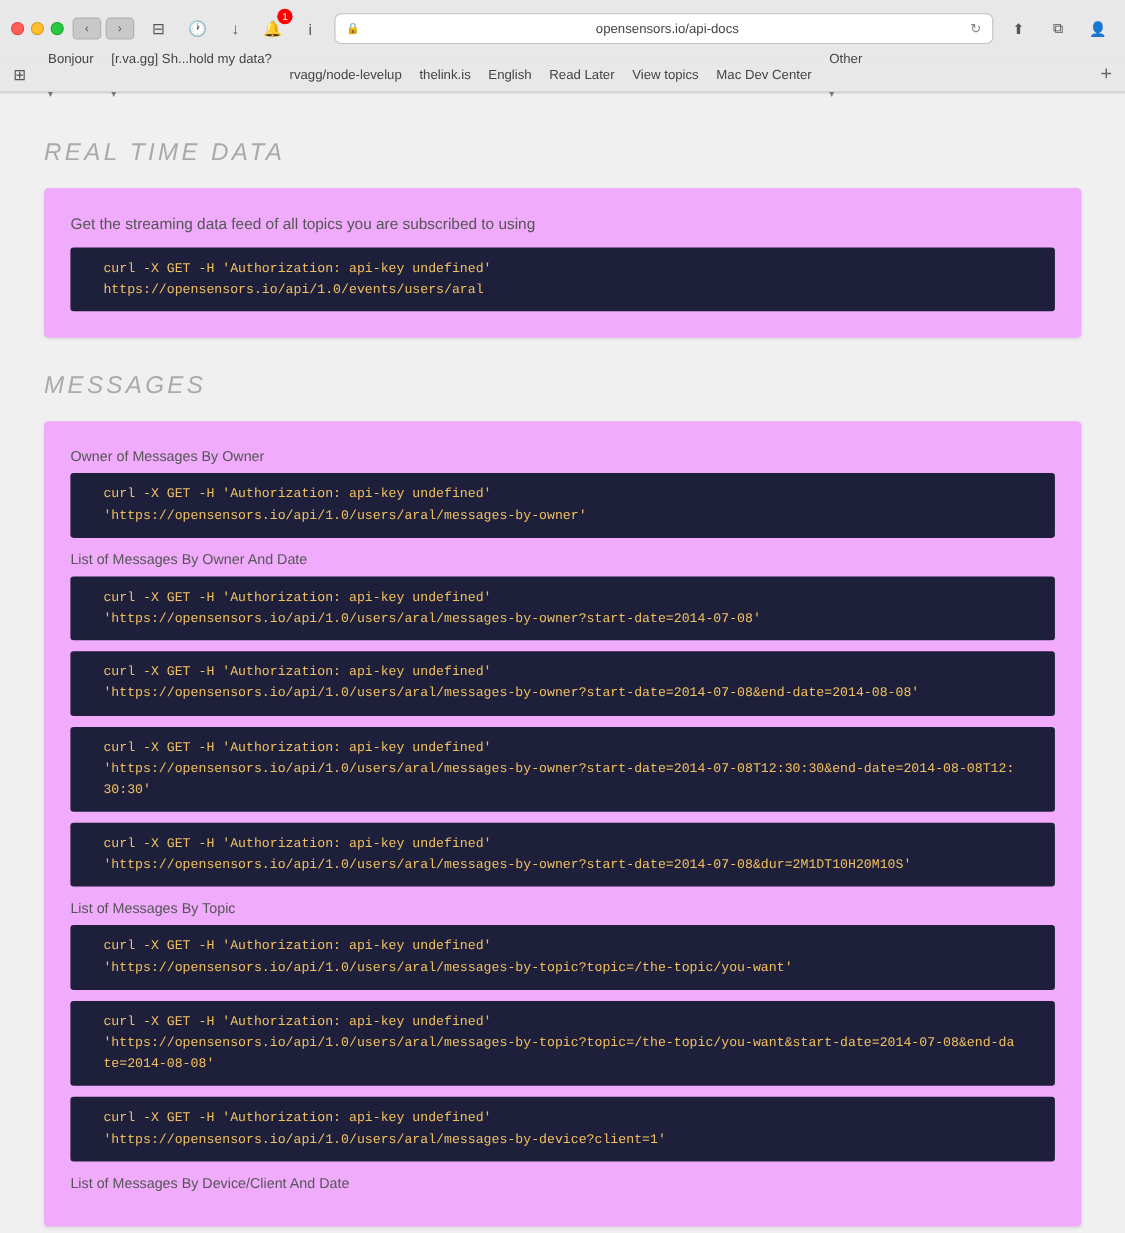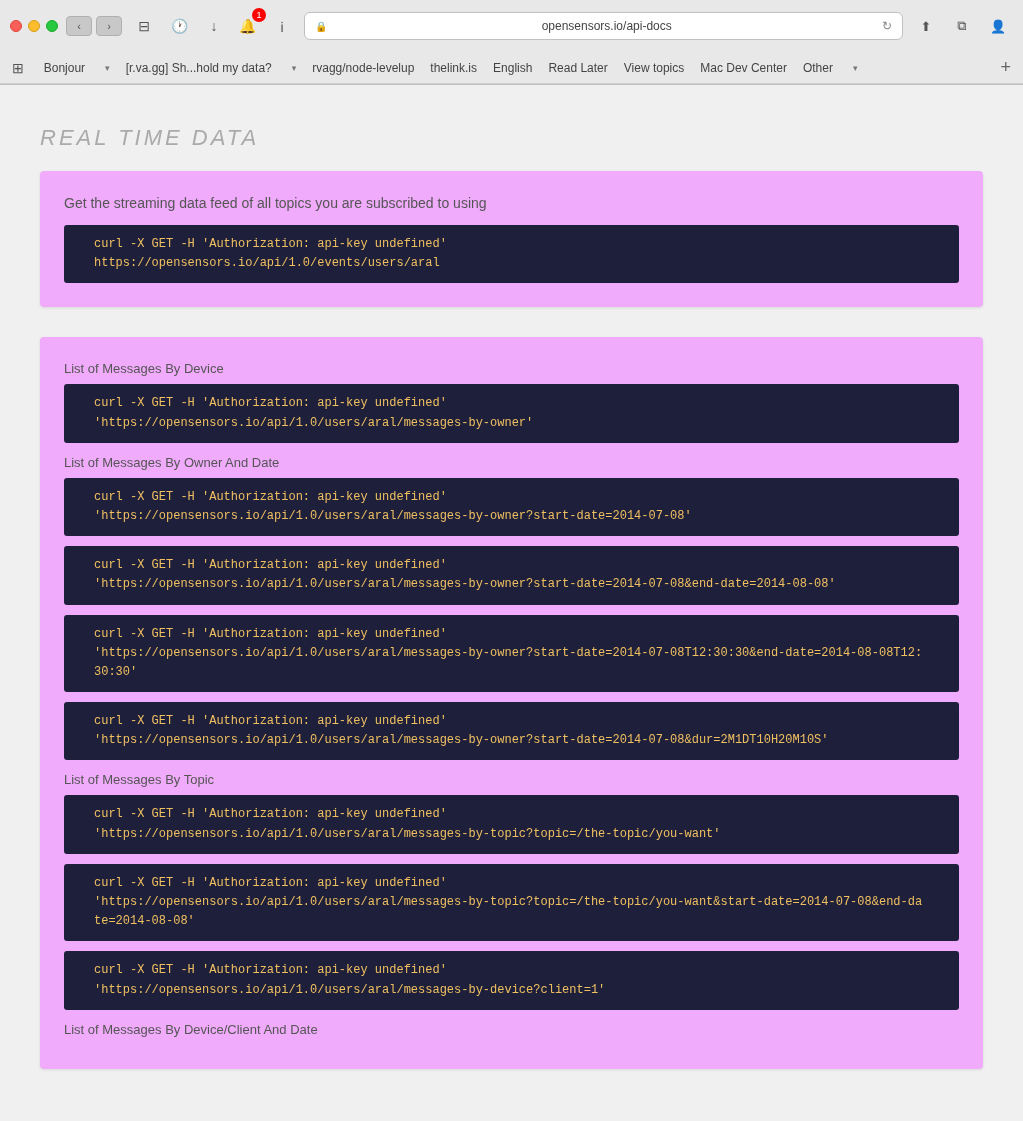--- a/index.html
+++ b/index.html
@@ -135,25 +135,26 @@
     }
 
     .bookmarks-bar .grid-icon {
       font-size: 14px;
       color: #555;
       margin-right: 4px;
     }
 
     .bookmark-item {
       display: flex;
-      align-items: center;
+      align-items: flex-start;
       gap: 20px;
       white-space: nowrap;
       cursor: pointer;
       color: #444;
+      flex-direction: column;
     }
 
     .bookmark-item .chevron {
       font-size: 9px;
       color: #777;
     }
 
     .bookmarks-bar .add-tab {
       margin-left: auto;
       font-size: 18px;
@@ -321,24 +322,25 @@
 <div class="page-content">
 
   <h2 class="section-title">REAL TIME DATA</h2>
 
   <div class="card">
     <p class="card-description">Get the streaming data feed of all topics you are subscribed to using</p>
     <div class="code-block">curl -X GET -H 'Authorization: api-key undefined'
 https://opensensors.io/api/1.0/events/users/aral</div>
   </div>
 
+  <h2 class="section-title">MESSAGES</h2>
 
   <div class="card">
 
-    <p class="sub-section-label">List of Messages By Device</p>
+    <p class="sub-section-label">Owner of Messages By Owner</p>
     <div class="code-block">curl -X GET -H 'Authorization: api-key undefined'
 'https://opensensors.io/api/1.0/users/aral/messages-by-owner'</div>
 
     <p class="sub-section-label">List of Messages By Owner And Date</p>
     <div class="code-block">curl -X GET -H 'Authorization: api-key undefined'
 'https://opensensors.io/api/1.0/users/aral/messages-by-owner?start-date=2014-07-08'</div>
     <div class="code-block">curl -X GET -H 'Authorization: api-key undefined'
 'https://opensensors.io/api/1.0/users/aral/messages-by-owner?start-date=2014-07-08&amp;end-date=2014-08-08'</div>
     <div class="code-block">curl -X GET -H 'Authorization: api-key undefined'
 'https://opensensors.io/api/1.0/users/aral/messages-by-owner?start-date=2014-07-08T12:30:30&amp;end-date=2014-08-08T12:30:30'</div>

